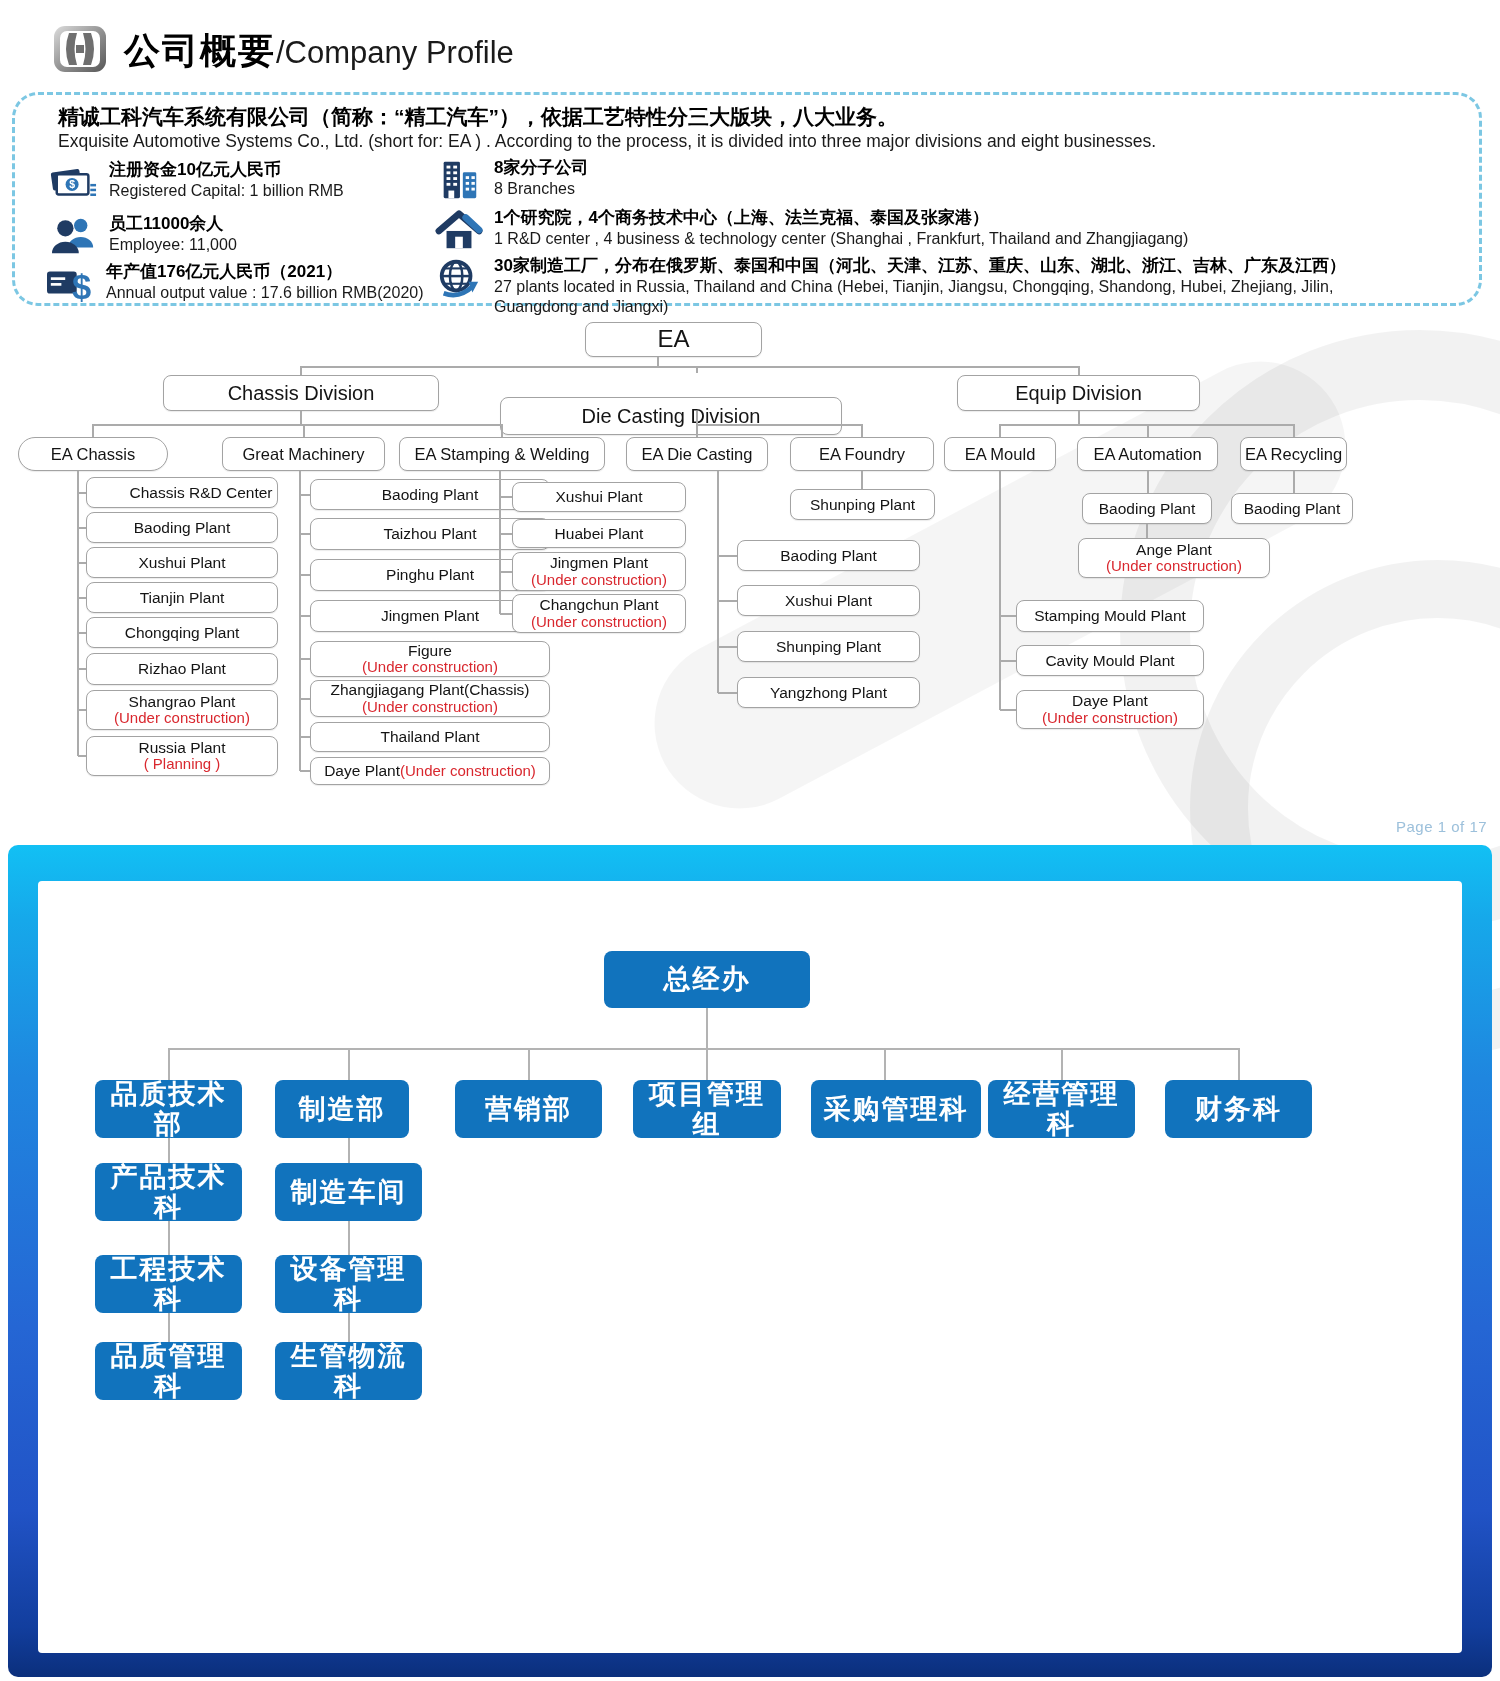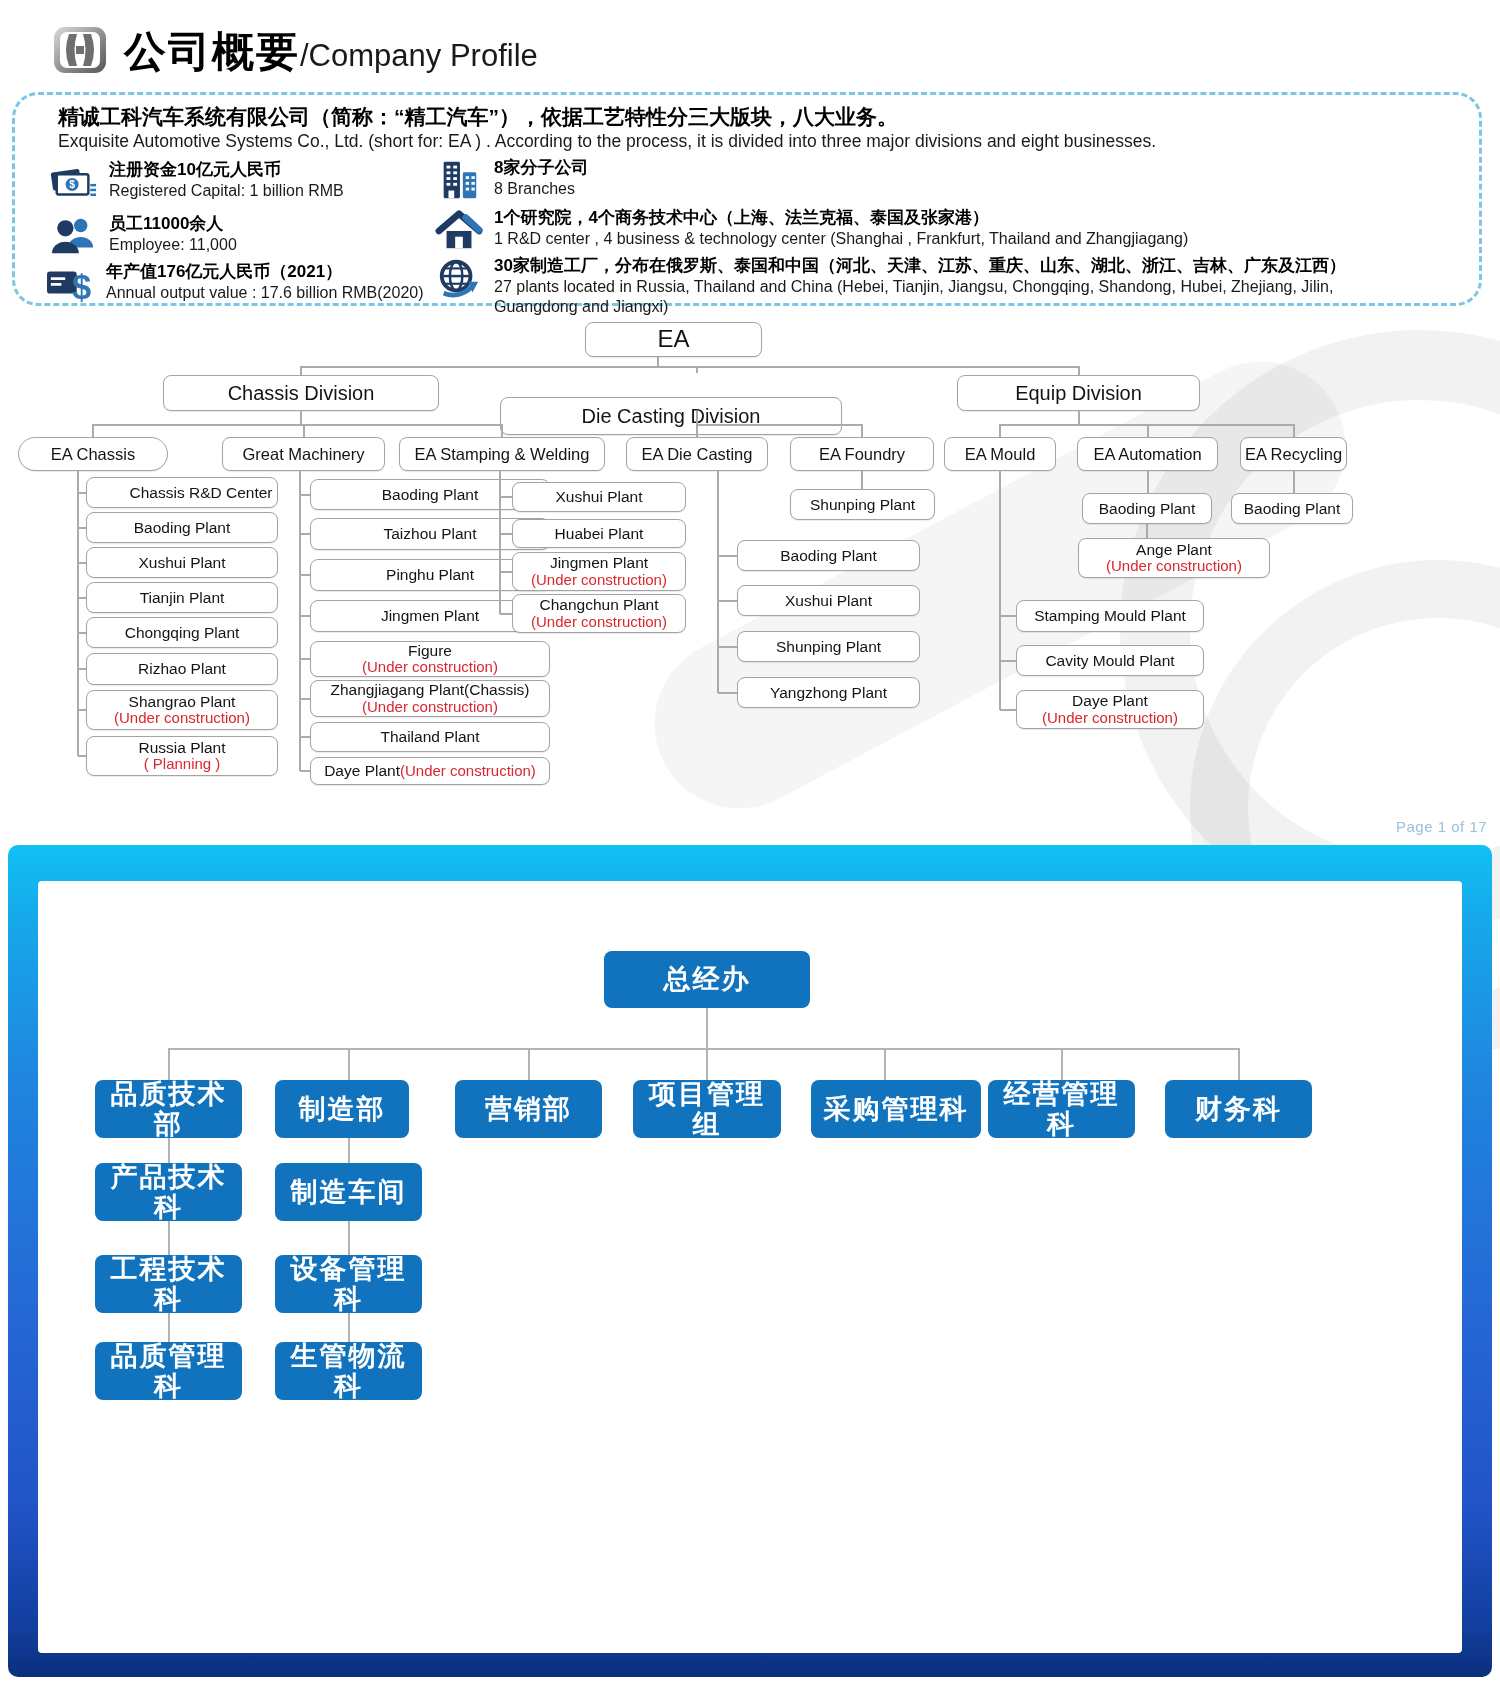--- a/index.html
+++ b/index.html
@@ -7,21 +7,21 @@
           font-family:"Liberation Sans",sans-serif;color:#111;}
 
   
   .wm{position:absolute;z-index:0;}
   .wm1{left:1120px;top:330px;width:460px;height:460px;border:70px solid rgba(0,0,0,0.05);border-radius:50%;}
   .wm2{left:620px;top:500px;width:760px;height:170px;background:rgba(0,0,0,0.04);transform:rotate(-28deg);border-radius:90px;}
   .wm3{left:1190px;top:560px;width:380px;height:380px;border:58px solid rgba(0,0,0,0.05);border-radius:50%;}
 
   
   .hdr{position:absolute;left:52px;top:24px;display:flex;align-items:center;gap:16px;z-index:2;}
-  .title-zh{font-size:42px;font-weight:900;color:#000;letter-spacing:2px;}
+  .title-zh{font-size:36px;font-weight:900;color:#000;letter-spacing:2px;}
   .title-en{font-size:31px;font-weight:400;color:#1a1a1a;}
 
   
   .info{position:absolute;left:12px;top:92px;width:1470px;height:214px;border:3px dashed #7cc7e3;
         border-radius:26px;z-index:2;box-sizing:border-box;background:transparent;}
   .h-zh{position:absolute;left:43px;top:8px;font-size:21px;font-weight:800;color:#000;}
   .h-en{position:absolute;left:43px;top:36px;font-size:17.5px;color:#1a1a1a;}
   .stat{position:absolute;display:flex;align-items:flex-start;gap:11px;}
   .stat svg{flex:0 0 auto;}
   .s-zh{font-size:17px;font-weight:800;color:#000;line-height:1.3;}

